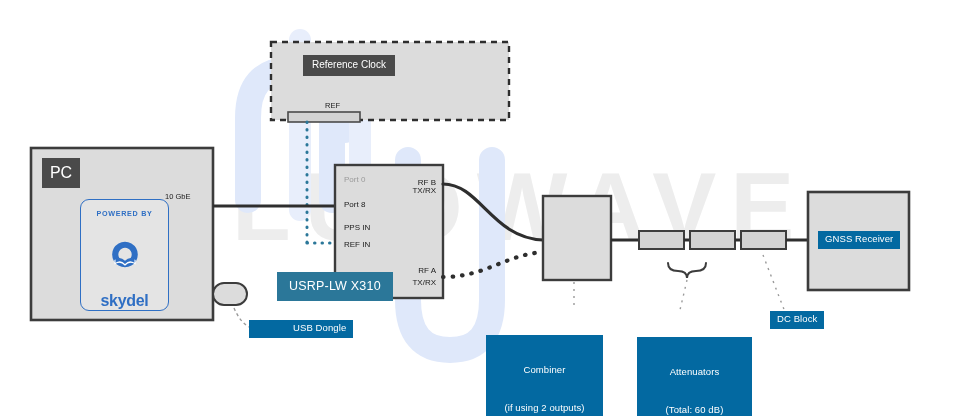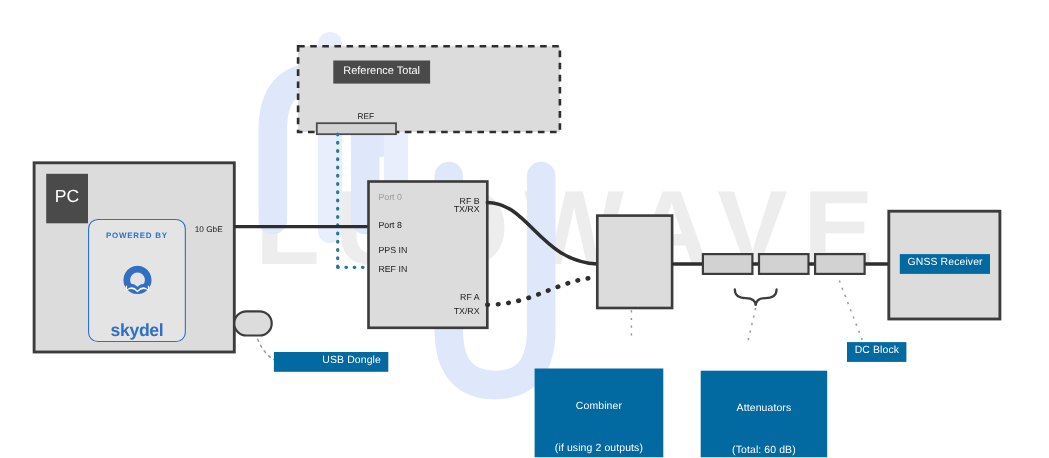--- a/index.html
+++ b/index.html
@@ -41,21 +41,21 @@
   .chip.two {
     line-height: 1.35;
     font-size: 9.5px;
     margin-top: 28px;
   }
   .chip-pc {
     background: #4a4a4a;
     color: #ffffff;
     font-size: 16px;
     width: 38px;
-    height: 45px;
+    height: 30px;
     display: flex;
     align-items: center;
     justify-content: center;
     text-align: right;
   }
   .chip-refclock {
     background: #4a4a4a;
     color: #ffffff;
     font-size: 10px;
     padding: 4px 9px 5px 9px;
@@ -182,36 +182,37 @@
   <div class="skydel-box" style="left:80px; top:199px; width:87px; height:110px;">
     <div class="skydel-powered">POWERED BY</div>
     <svg width="52" height="52" viewBox="0 0 52 52" style="margin-top:3px;">
       <path d="M26 3 A23 23 0 1 1 25.9 3 Z M26 14 A12 12 0 1 0 26.1 14 Z" fill="#2f6fc4" fill-rule="evenodd"></path>
       <path d="M7 36 Q17 30 26 38 Q35 30 45 36 L45 44 Q35 37 26 46 Q17 37 7 44 Z" fill="#ffffff"></path>
       <path d="M9 34 Q18 29 26 37 Q34 29 43 34 L43 41 Q34 34 26 43 Q18 34 9 41 Z" fill="#2f6fc4"></path>
     </svg>
     <div class="skydel-word" style="margin-top:4px;">skydel</div>
   </div>
 
-  <div class="tiny" style="left:177px; top:192px;margin-top:12px;">10 GbE</div>
-
-  <div class="lbl chip-refclock" style="left:303px; top:55px;">Reference Total</div>
+  <div class="tiny" style="left:165px; top:192px;">10 GbE</div>
+
+  <div class="lbl chip-refclock" style="left:303px; top:55px;">Reference Clock</div>
 
   <div class="tiny" style="left:325px; top:101px;">REF</div>
 
   <div class="port dim" style="left:344px; top:175px;">Port 0</div>
   <div class="port" style="left:344px; top:200px;">Port 8</div>
   <div class="port" style="left:344px; top:223px;">PPS IN</div>
   <div class="port" style="left:344px; top:240px;">REF IN</div>
 
   <div class="port right" style="left:386px; top:178px; width:50px;">RF B</div>
   <div class="port right" style="left:386px; top:186px; width:50px;">TX/RX</div>
   <div class="port right" style="left:386px; top:266px; width:50px;">RF A</div>
   <div class="port right" style="left:386px; top:278px; width:50px;">TX/RX</div>
 
+  <div class="lbl badge-usrp" style="left:277px; top:272px;">USRP-LW X310</div>
 
   <div class="lbl chip" style="left:249px; top:320px;padding-left:44px;">USB Dongle</div>
 
   <div class="lbl chip two" style="left:486px; top:307px; width:103px;">
     <div>Combiner</div>
     <div>(if using 2 outputs)</div>
   </div>
 
   <div class="lbl chip two" style="left:637px; top:309px; width:101px;">
     <div>Attenuators</div>

